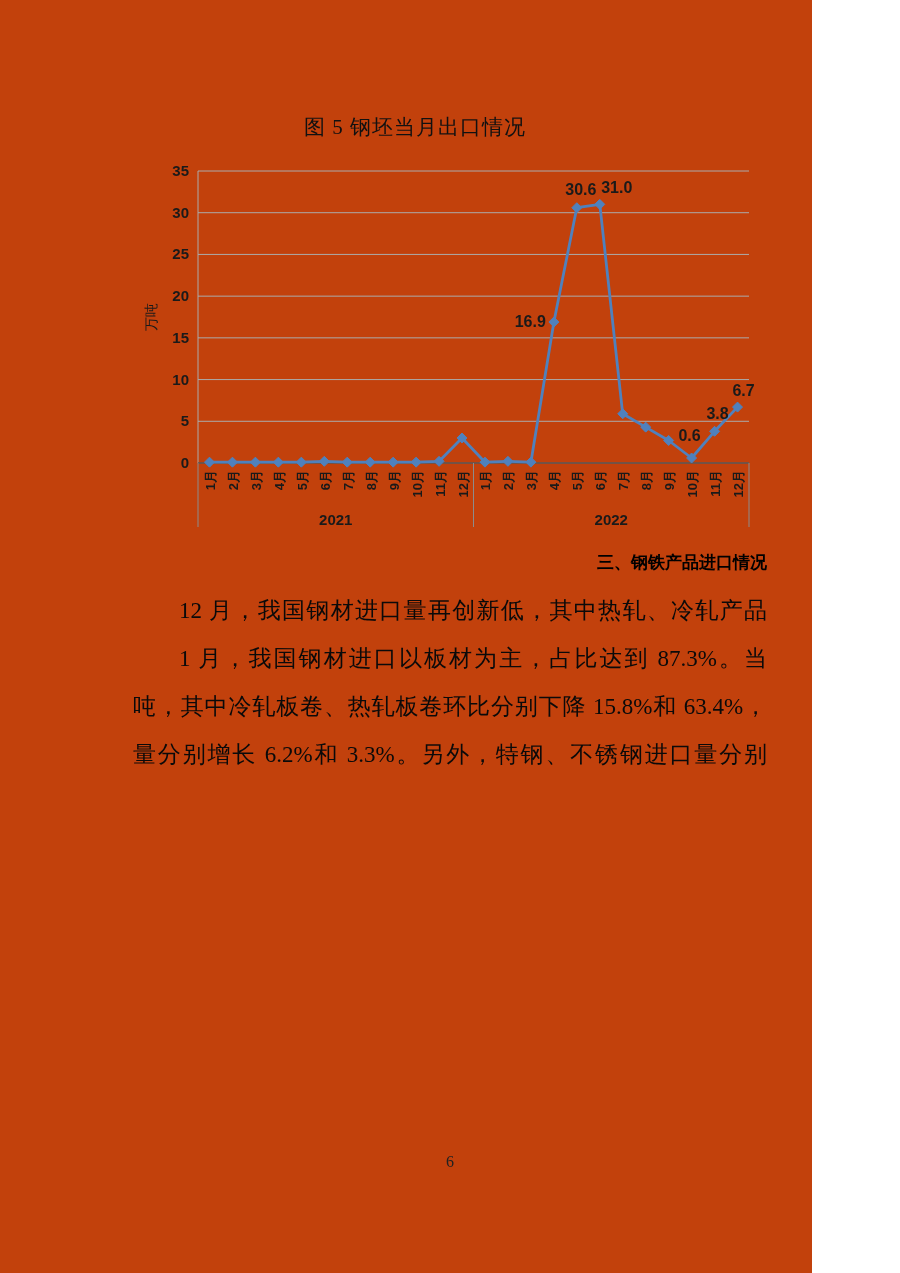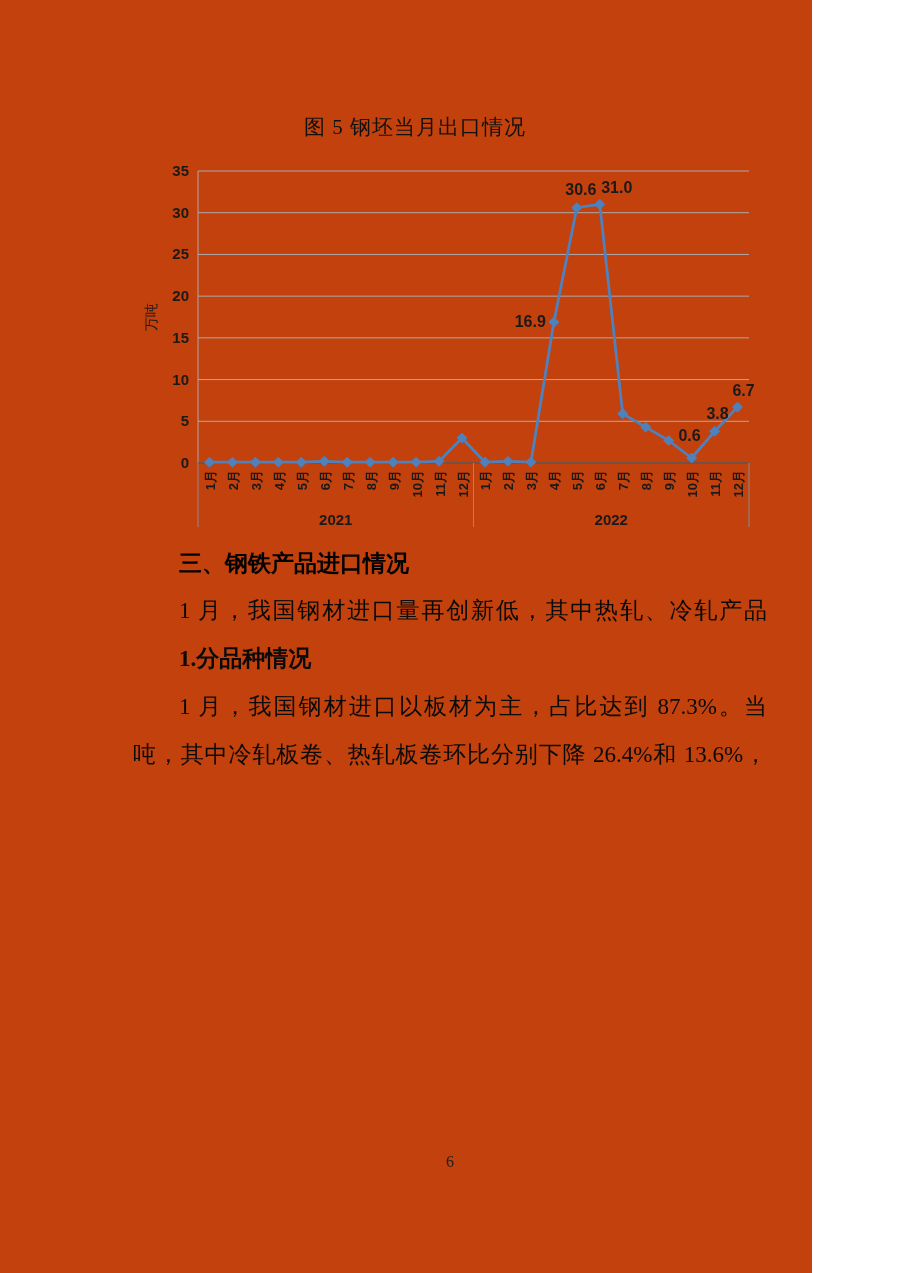--- a/index.html
+++ b/index.html
@@ -12,21 +12,21 @@
     position:absolute;top:112px;left:0;width:830px;text-align:center;
     font-size:21px;line-height:30px;letter-spacing:1px;color:#111;
   }
   .chart{position:absolute;left:140px;top:163px;width:625px;height:372px;}
   .chart svg{display:block;}
   .chart text{font-family:"Liberation Sans","DejaVu Sans",sans-serif;fill:#1a1a1a;}
   .textblock{position:absolute;left:133px;top:539px;width:634px;}
   .line{height:48px;line-height:48px;white-space:nowrap;}
   .heading{
     font-family:"Liberation Sans","DejaVu Sans",sans-serif;
-    font-weight:700;font-size:23px;padding-left:46px;color:#000;
+    font-weight:700;font-size:17px;padding-left:46px;color:#000;text-align:right;
   }
   .sub{font-weight:700;font-size:22px;padding-left:46px;}
   .body{font-size:23px;color:#0a0a0a;}
   .indent{padding-left:46px;}
   .fill{text-align:justify;text-align-last:justify;}
   .pagenum{
     position:absolute;top:1150px;left:0;width:900px;text-align:center;
     font-size:16px;line-height:24px;color:#222;
   }
 </style>
@@ -115,21 +115,21 @@
         <text x="440.8125" y="31.70857142857139" text-anchor="middle" font-size="16" font-weight="700">30.6</text>
         <text x="476.7708333333333" y="30.371428571428567" text-anchor="middle" font-size="16" font-weight="700">31.0</text>
         <text x="549.6041666666666" y="277.9942857142857" text-anchor="middle" font-size="16" font-weight="700">0.6</text>
         <text x="577.5625" y="256.29714285714283" text-anchor="middle" font-size="16" font-weight="700">3.8</text>
         <text x="603.5208333333333" y="233.10285714285715" text-anchor="middle" font-size="16" font-weight="700">6.7</text>
       </svg>
   </div>
 
   <div class="textblock">
     <div class="line heading">三、钢铁产品进口情况</div>
-    <div class="line body indent fill">1 月，我国钢材进口量再创新低，其中热轧、冷轧产品</div>
-    <div class="line body sub">1.分品种情况</div>
+    <div class="line body indent fill">12 月，我国钢材进口量再创新低，其中热轧、冷轧产品</div>
     <div class="line body indent fill">1 月，我国钢材进口以板材为主，占比达到 87.3%。当</div>
-    <div class="line body fill">吨，其中冷轧板卷、热轧板卷环比分别下降 26.4%和 13.6%，</div>
+    <div class="line body fill">吨，其中冷轧板卷、热轧板卷环比分别下降 15.8%和 63.4%，</div>
+    <div class="line body fill">量分别增长 6.2%和 3.3%。另外，特钢、不锈钢进口量分别</div>
   </div>
 
   <div class="pagenum">6</div>
 
 </div>
 
 </body></html>

